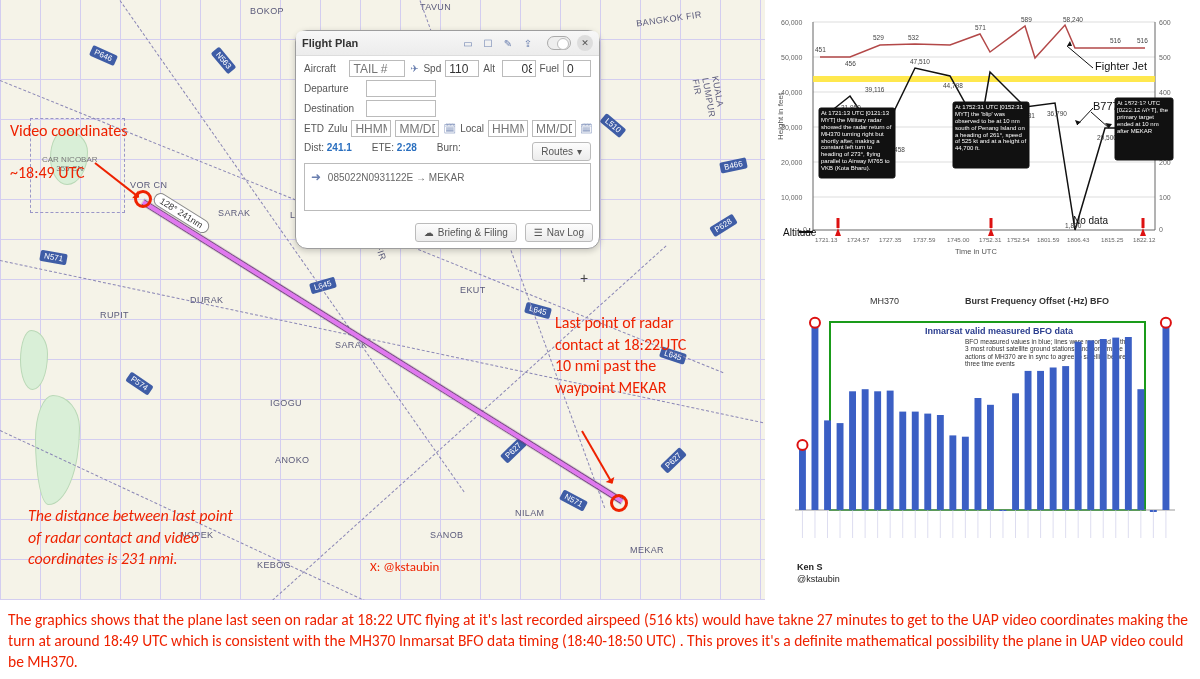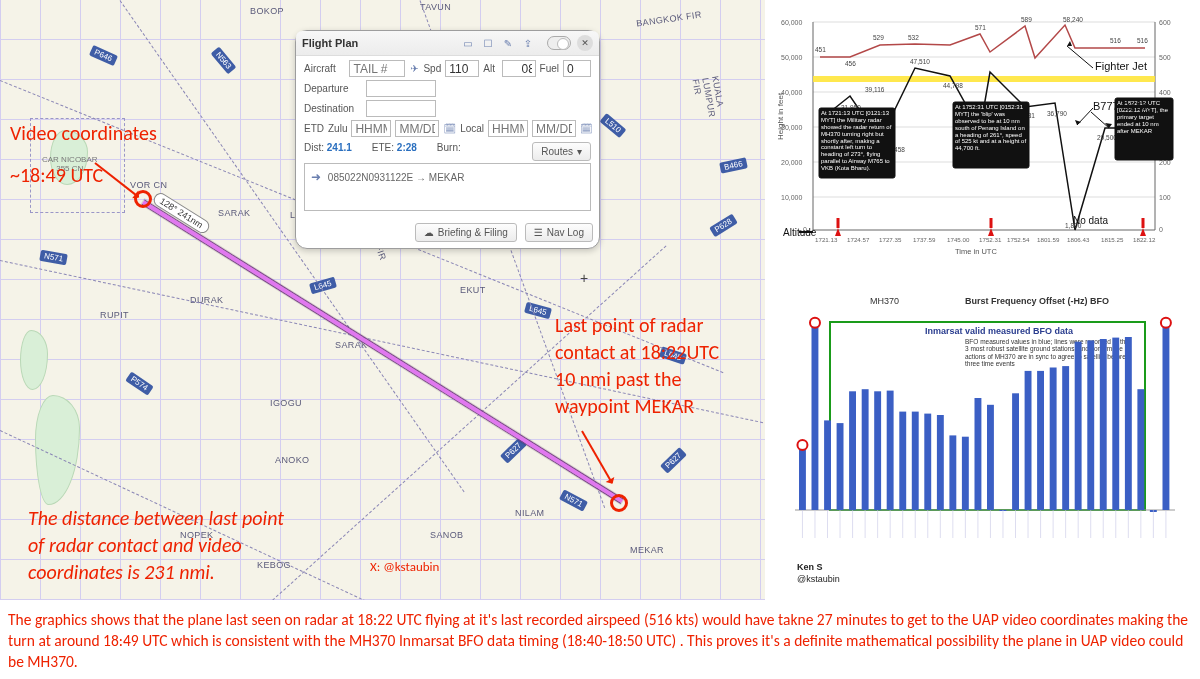--- a/index.html
+++ b/index.html
@@ -65,21 +65,21 @@
     position:absolute; border:3px solid #e20; border-radius:50%;
     width:18px; height:18px; background:transparent;
   }
   .red-leader {
     position:absolute; background:#e20; height:2px; transform-origin:left center;
   }
   .red-leader::after{
     content:""; position:absolute; right:-6px; top:-4px;
     border:5px solid transparent; border-left-color:#e20;
   }
-  .anno-text { position:absolute; color:#e20; font-size:20px; line-height:1.35; font-family:Calibri,Arial; }
+  .anno-text { position:absolute; color:#e20; font-size:16px; line-height:1.35; font-family:Calibri,Arial; }
 
   
   .cnic {
     position:absolute; left:30px; top:118px;
     border:1px dashed #9a96c7; width:95px; height:95px;
   }
   .cnic-label{ position:absolute; left:42px; top:156px; font-size:8px; color:#777; text-align:center; line-height:1.1;}
 
   
   .fp {

